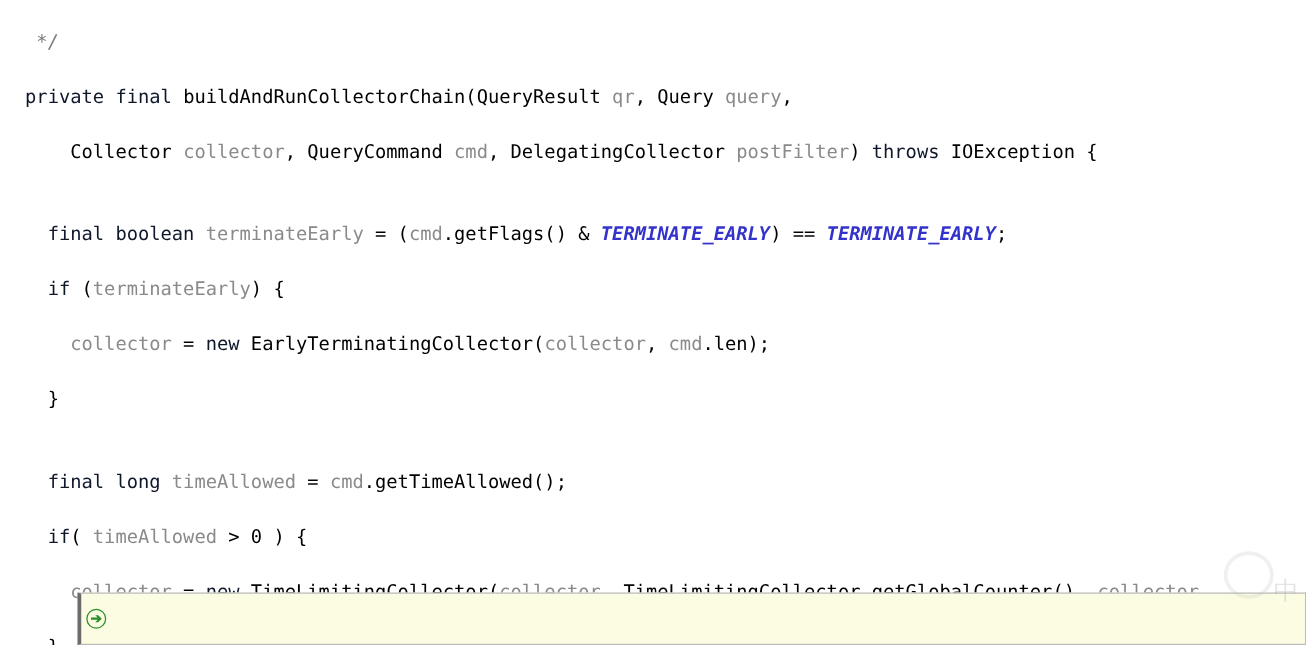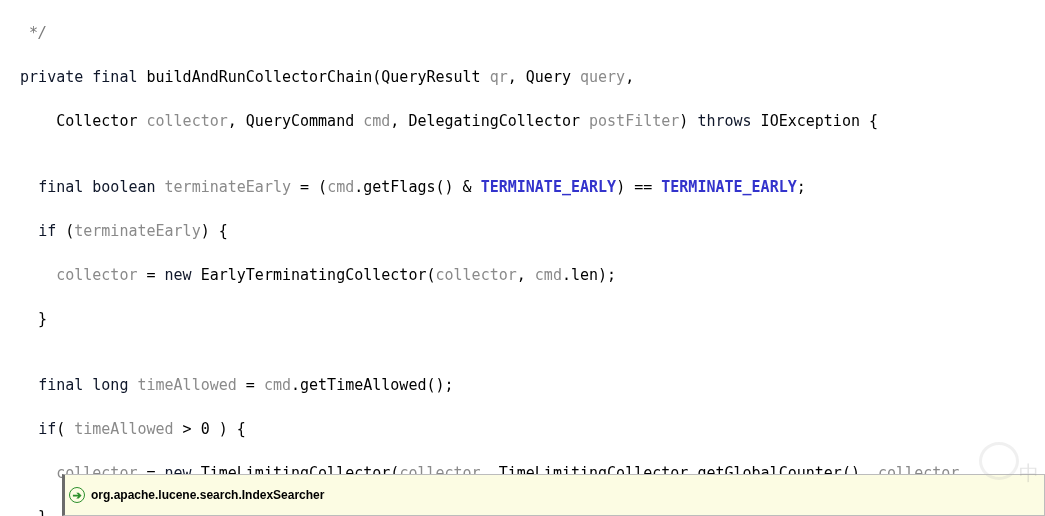--- a/index.html
+++ b/index.html
@@ -1,21 +1,21 @@
 <!DOCTYPE html>
 <html><head>
 <meta charset="utf-8">
 <style>
 html,body{margin:0;padding:0;width:1045px;height:516px;overflow:hidden;background:#fff;font-family:"Menlo","DejaVu Sans Mono","Consolas",monospace;font-size:15px;line-height:22px}
 .code-area{position:absolute;top:0;left:0;right:0;bottom:0;white-space:pre;background:#fff;color:#000}
 .code-line{padding-left:2px}
 .kw{color:#0f172a;font-weight:normal}
 .name{color:#000}
 .param{color:#8a8a8a}
-.const{color:#3333cc;font-weight:bold;}
+.const{color:#3333cc;font-weight:bold;font-style:italic}
 .it-call{}
 .cmt{color:#7a7a7a;font-style:italic}
 .tooltip{position:absolute;left:62px;top:474px;right:0;height:40px;background:#fcfce3;border:1px solid #bcbcbc;border-left:3px solid #6b6b6b;display:flex;align-items:center;padding-left:4px;font-family:Arial,sans-serif;font-size:12px;font-weight:bold;color:#000}
 .tt-icon{width:14px;height:14px;border:1.6px solid #2c8f2c;border-radius:50%;margin-right:6px;display:flex;align-items:center;justify-content:center;color:#2c8f2c;font-size:11px;font-weight:bold;flex:0 0 auto}
 .wm{position:absolute;right:6px;bottom:30px;opacity:0.22;font-family:Arial,sans-serif;color:#888}
 .wm-bubble{width:34px;height:32px;border:3px solid #bbb;border-radius:50%;display:inline-block}
 </style>
 </head>
 <body>
 
@@ -39,18 +39,17 @@
 
 
 <div class="code-line"><span></span></div>
 
 
 
 </div>
 
 <div class="tooltip">
   <span class="tt-icon">➔</span>
-  <span>org.apache.lucene.search.IndexSearcher</span>
 </div>
 
 <div class="wm">
   <span class="wm-bubble"></span><span style="font-size:20px;">中</span>
 </div>
 
 </body></html>

